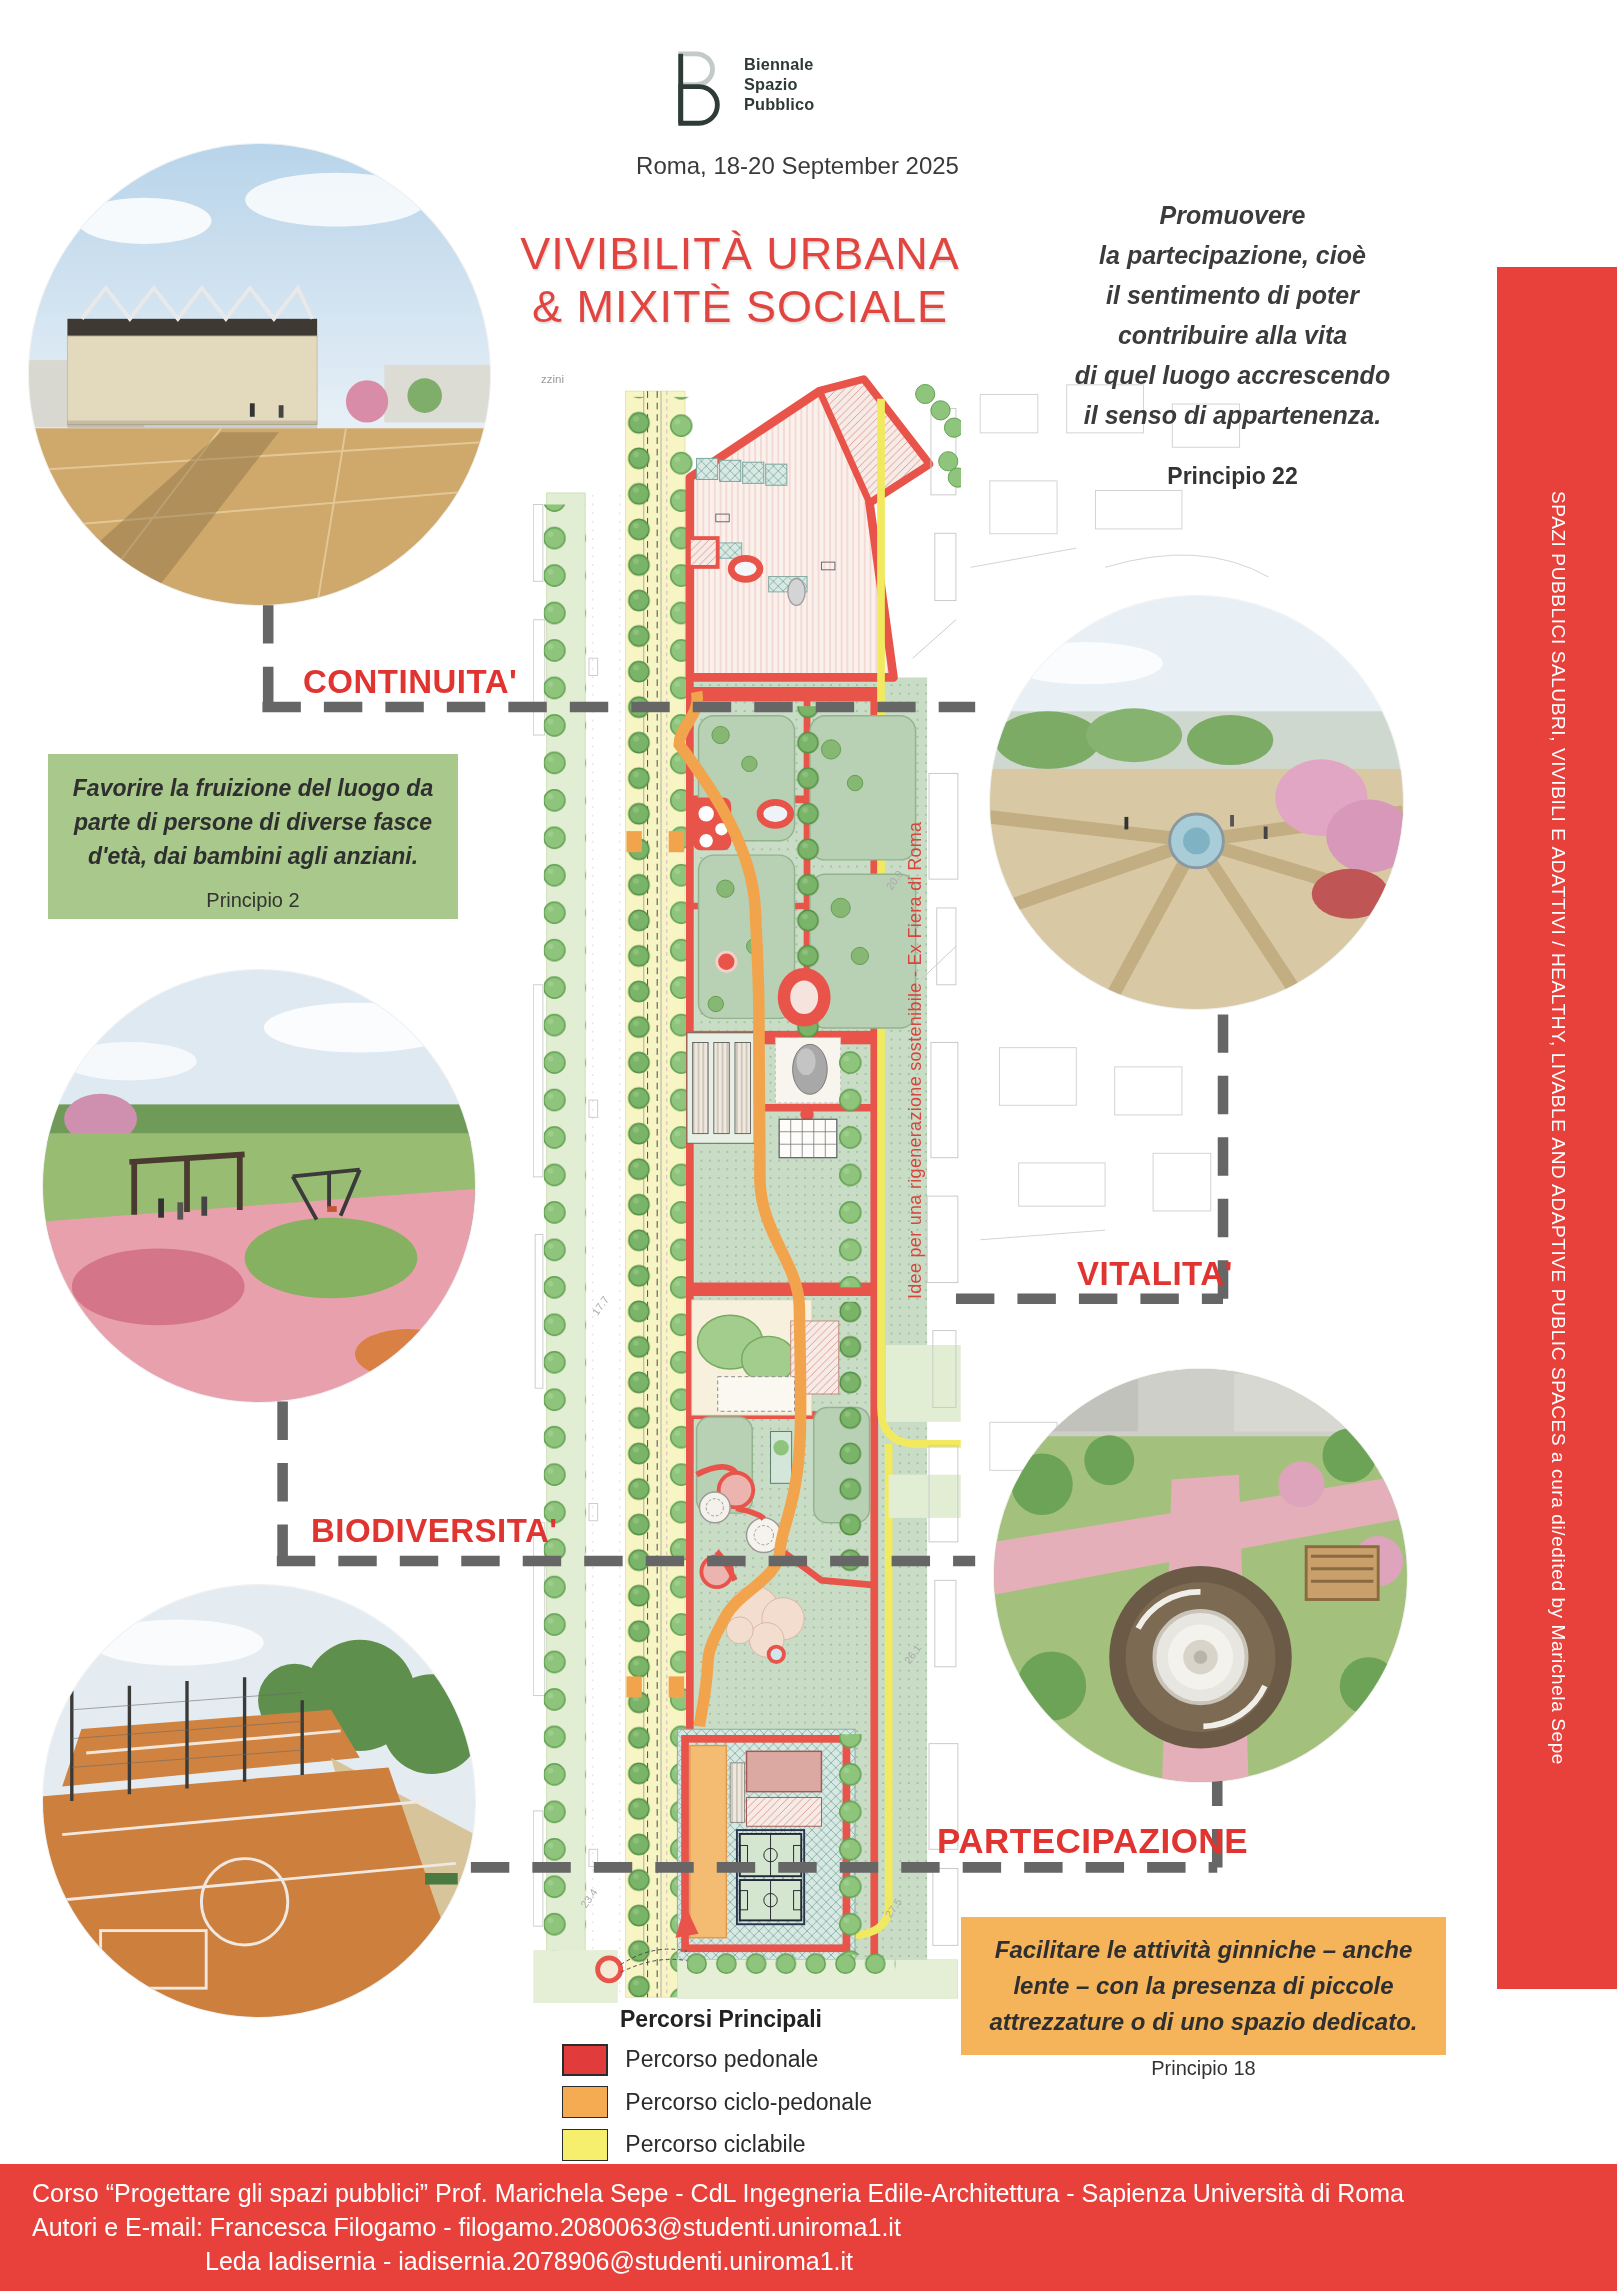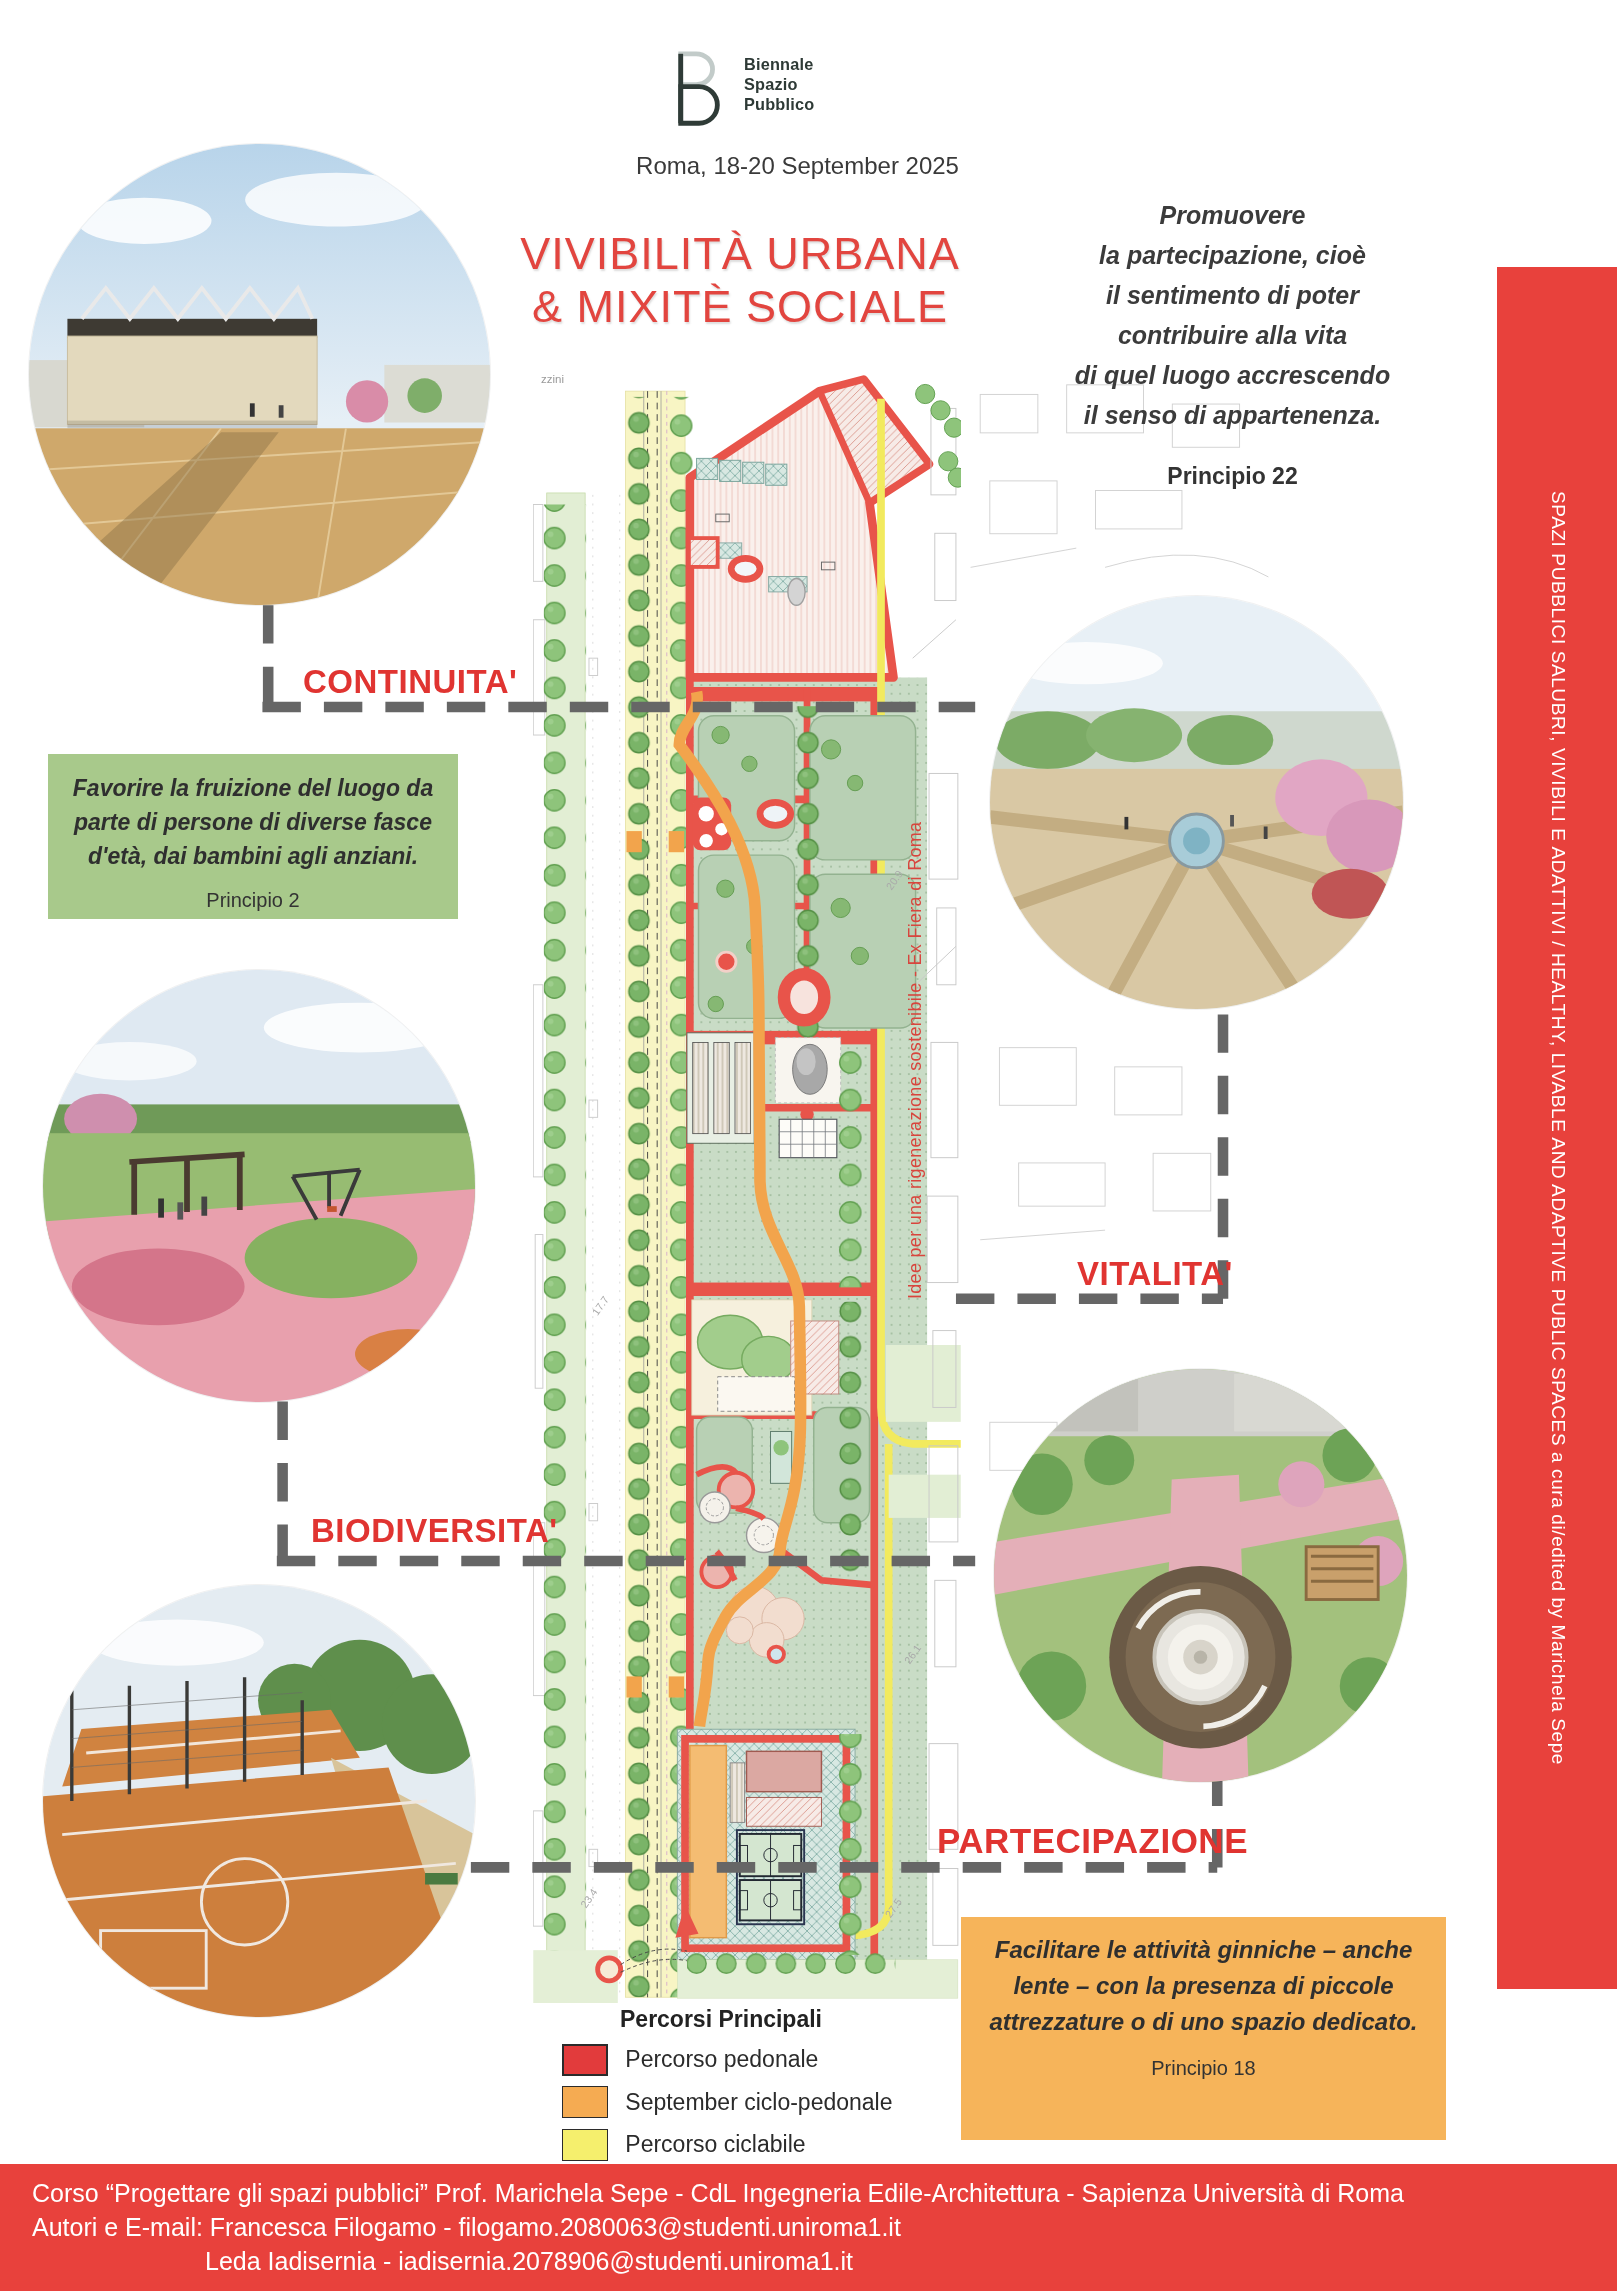--- a/index.html
+++ b/index.html
@@ -15,21 +15,21 @@
     font-size:45px;line-height:53px;letter-spacing:1px;text-shadow:1px 1.9px 1.9px rgba(120,120,120,.25);}
 
   
   #quote22{left:1014px;top:195px;width:437px;text-align:center;color:#3b3b3b;
     font-size:25px;font-weight:bold;font-style:italic;line-height:40px;}
   #quote22 .ref{margin-top:21px;font-size:23px;font-weight:bold;font-style:normal;color:#333;}
 
   
   .pbox{box-sizing:border-box;text-align:center;color:#2f2f2f;font-weight:bold;font-style:italic;}
   #green-box{left:48px;top:754px;width:410px;height:165px;font-size:23px;line-height:34px;padding:17.3px 21px 0;}
-  #orange-box{left:961px;top:1917px;width:485px;height:223px;font-size:24px;line-height:36px;padding:15.4px 13.4px 0;}
+  #orange-box{left:961px;top:1917px;width:485px;height:138px;font-size:24px;line-height:36px;padding:15.4px 13.4px 0;}
   .pbox .ref{margin-top:9.6px;font-size:20px;font-weight:normal;font-style:normal;color:#333;}
 
   
   .keyword{color:#e03431;font-weight:bold;font-size:33px;letter-spacing:0.5px;white-space:nowrap;margin-left:20px;}
   #kw-continuita{left:283px;top:663px;}
   #kw-vitalita{left:1057px;top:1255px;}
   #kw-biodiversita{left:291px;top:1512px;}
   #kw-partecipazione{left:917px;top:1821px;font-size:35px;}
 
   
@@ -517,21 +517,21 @@
   </div>
 
   <div class="abs" id="legend">
     <div class="ltitle">Percorsi Principali</div>
     <div class="lrow">
       <div class="swatch" style="background-color: rgb(226, 59, 60);"></div>
       <span>Percorso pedonale</span>
     </div>
     <div class="lrow">
       <div class="swatch thin" style="background-color: rgb(245, 171, 82);"></div>
-      <span>September ciclo-pedonale</span>
+      <span>Percorso ciclo-pedonale</span>
     </div>
     <div class="lrow">
       <div class="swatch thin" style="background-color: rgb(245, 239, 109);"></div>
       <span>Percorso ciclabile</span>
     </div>
   </div>
 
   <div class="abs" id="sidebar" style="background-color: rgb(232, 65, 60);">
     <div>SPAZI PUBBLICI SALUBRI, VIVIBILI E ADATTIVI / HEALTHY, LIVABLE AND ADAPTIVE PUBLIC SPACES a cura di/edited by Marichela Sepe</div>
   </div>

